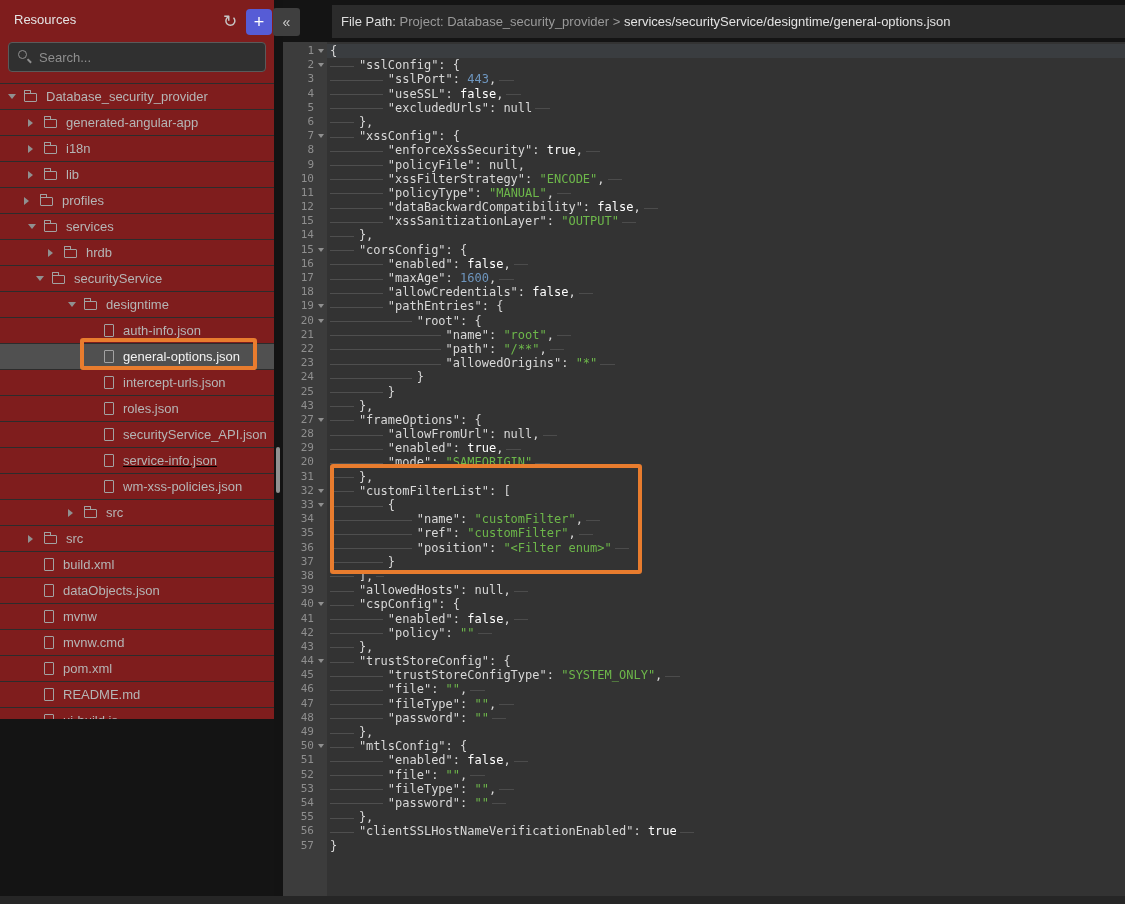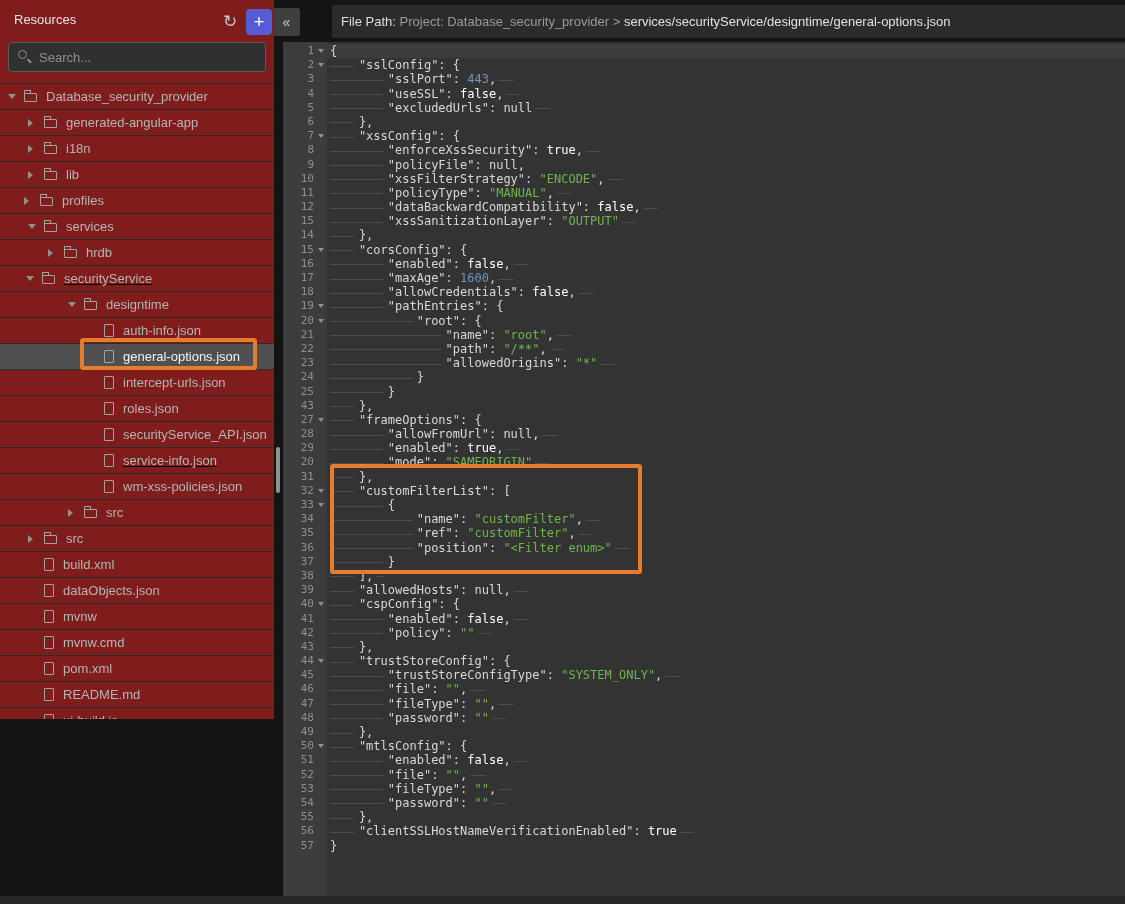--- a/index.html
+++ b/index.html
@@ -168,21 +168,21 @@
           <span class="t-icon i-folder"></span>
           <span class="t-label">services</span>
         </div>
         <div class="tree-row" style="padding-left: 48px;">
           <span class="arrow-slot">
             <span class="arr-right"></span>
           </span>
           <span class="t-icon i-folder"></span>
           <span class="t-label">hrdb</span>
         </div>
-        <div class="tree-row" style="padding-left: 26px; text-decoration: underline;">
+        <div class="tree-row" style="padding-left: 36px;">
           <span class="arrow-slot">
             <span class="arr-down"></span>
           </span>
           <span class="t-icon i-folder"></span>
           <span class="t-label">securityService</span>
         </div>
         <div class="tree-row" style="padding-left: 68px;">
           <span class="arrow-slot">
             <span class="arr-down"></span>
           </span>

